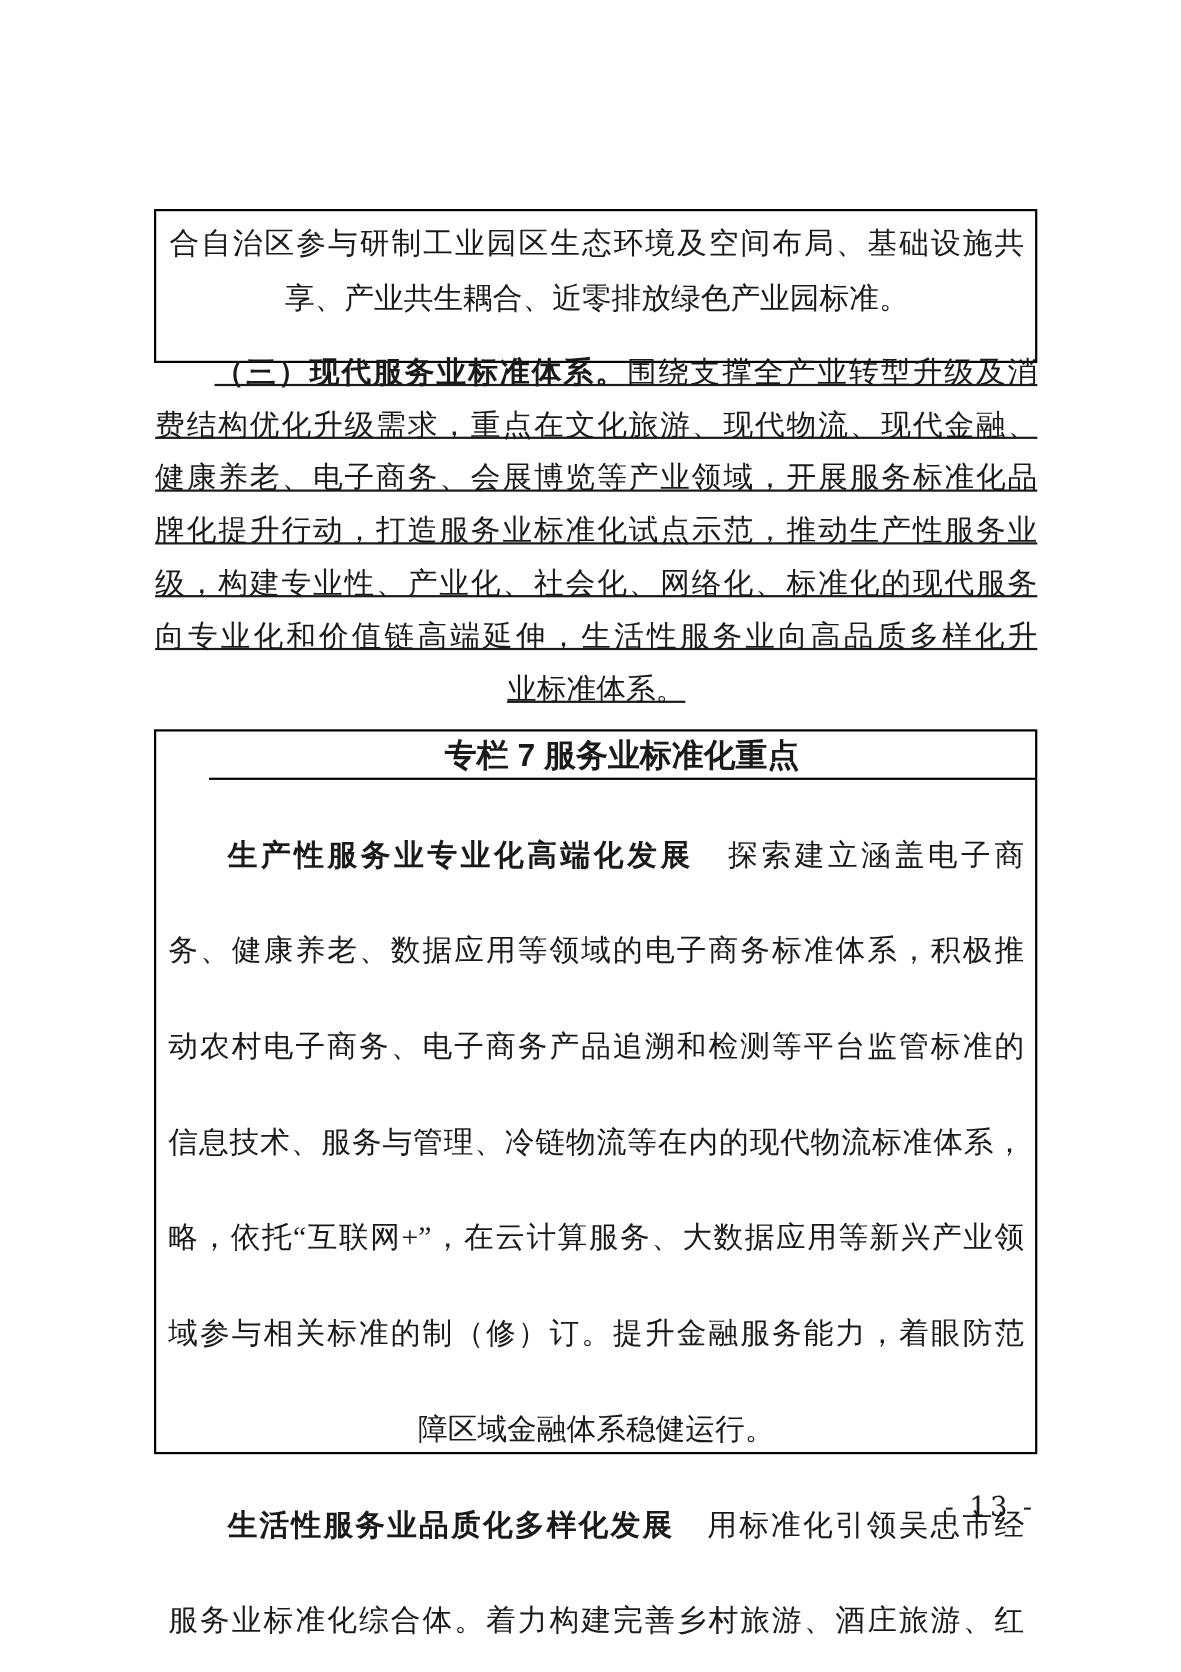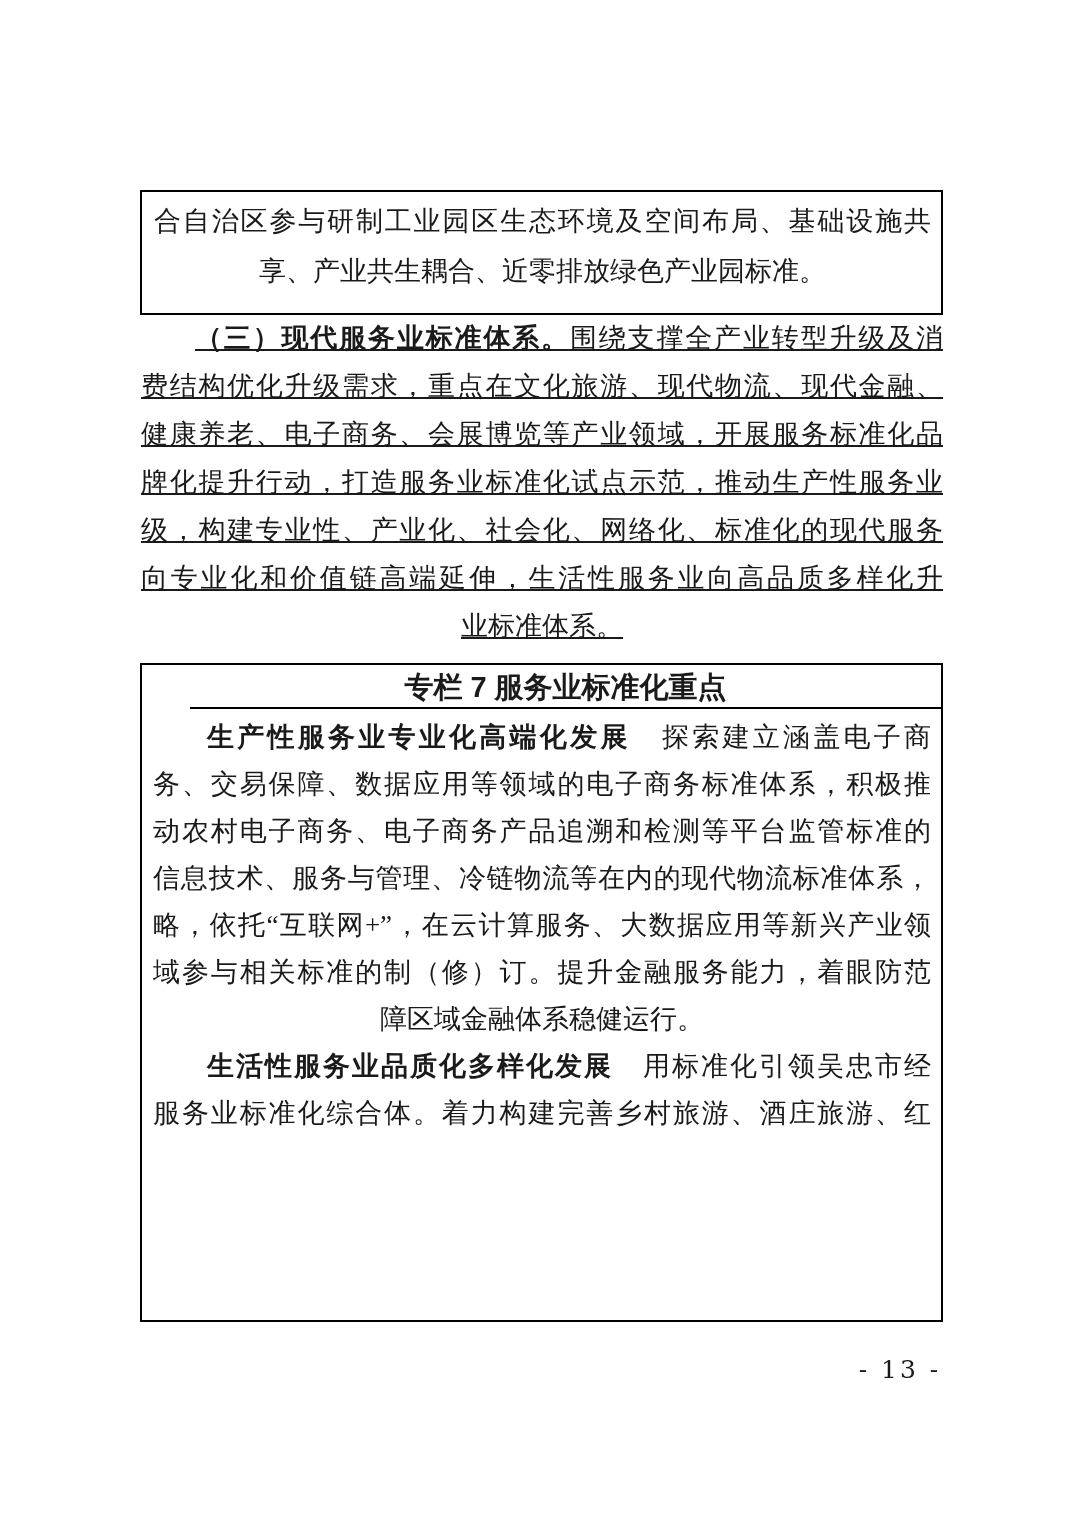--- a/index.html
+++ b/index.html
@@ -17,34 +17,34 @@
   .ll { text-align:center; }
   .indent { padding-left:54px; }
   .bold { font-weight:700; }
   .gap { display:inline-block; width:28px; }
 
   .cbox {
     position:absolute; left:140px; width:803px;
     border:2px solid #000; background:#fff;
   }
 
-  .box1 { top:190px; height:125px; padding:4px 10px 0 12px; }
+  .box1 { top:190px; height:140px; padding:4px 10px 0 12px; }
   .box1 .ln { height:50px; line-height:50px; }
 
   .para { position:absolute; left:141px; top:314px; width:802px; }
   .para .ln { height:48px; line-height:48px;text-decoration:underline; }
 
   .box2 { top:663px; height:659px; }
   .b2title {
     height:44px; line-height:44px; border-bottom:2px solid #000;
     text-align:center; font-family:"Liberation Sans", sans-serif;
     font-weight:700; font-size:29px;margin-left:48px;
   }
   .b2body { padding:5px 10px 0 11px; }
-  .b2body .ln { height:47px; line-height:47px; }
+  .b2body .ln { height:47px; line-height:47px;margin-top:40px; }
   .b2body .bold { font-family:"Liberation Sans", sans-serif; }
 
   .pageno {
     position:absolute; top:1355px; left:845px; width:110px;
     font-size:25px; letter-spacing:3px; text-align:center;
     font-family:"DejaVu Serif", serif;
   }
 </style>
 </head>
 <body>
@@ -64,21 +64,21 @@
     <div class="ln jl">级，构建专业性、产业化、社会化、网络化、标准化的现代服务</div>
     <div class="ln jl">向专业化和价值链高端延伸，生活性服务业向高品质多样化升</div>
     <div class="ln ll">业标准体系。</div>
   </div>
 
   <div class="cbox box2">
     <div class="b2title">专栏 7 服务业标准化重点</div>
     <div class="b2body">
 
       <div class="ln jl indent"><span class="bold">生产性服务业专业化高端化发展</span><span class="gap"></span><span>探索建立涵盖电子商</span></div>
-      <div class="ln jl">务、交易保障、数据应用等领域的电子商务标准体系，积极推</div>
+      <div class="ln jl">务、健康养老、数据应用等领域的电子商务标准体系，积极推</div>
       <div class="ln jl">动农村电子商务、电子商务产品追溯和检测等平台监管标准的</div>
       <div class="ln jl">信息技术、服务与管理、冷链物流等在内的现代物流标准体系，</div>
       <div class="ln jl">略，依托“互联网+”，在云计算服务、大数据应用等新兴产业领</div>
       <div class="ln jl">域参与相关标准的制（修）订。提升金融服务能力，着眼防范</div>
       <div class="ln ll">障区域金融体系稳健运行。</div>
 
       <div class="ln jl indent"><span class="bold">生活性服务业品质化多样化发展</span><span class="gap"></span><span>用标准化引领吴忠市经</span></div>
       <div class="ln jl">服务业标准化综合体。着力构建完善乡村旅游、酒庄旅游、红</div>
 
     </div>

